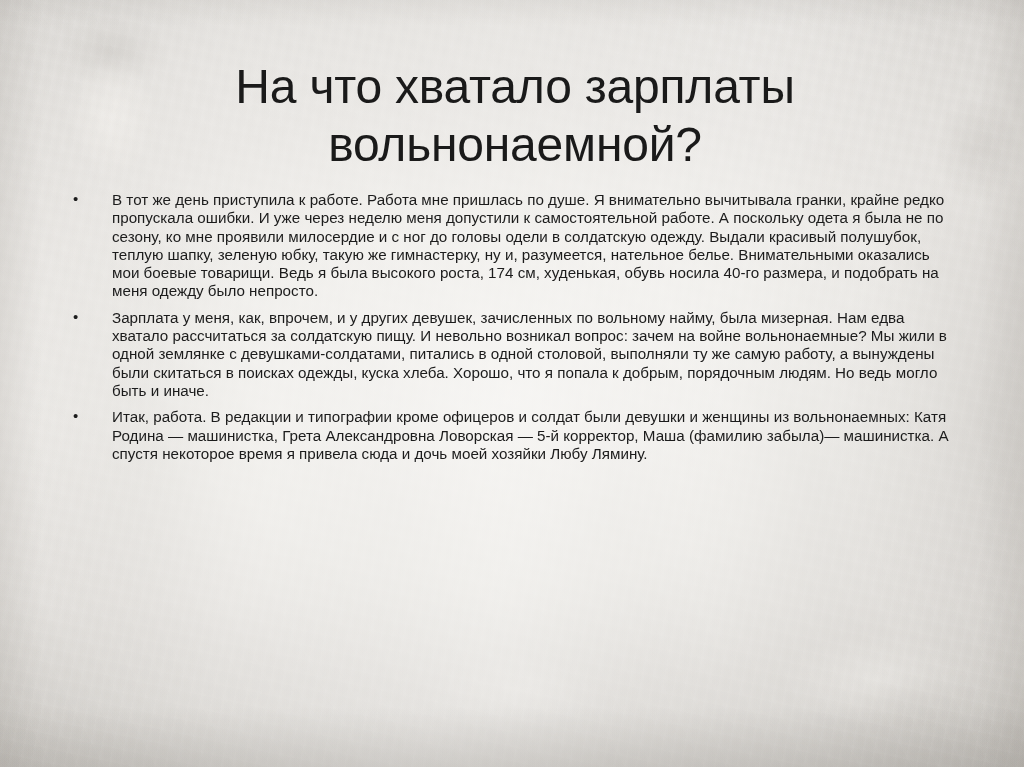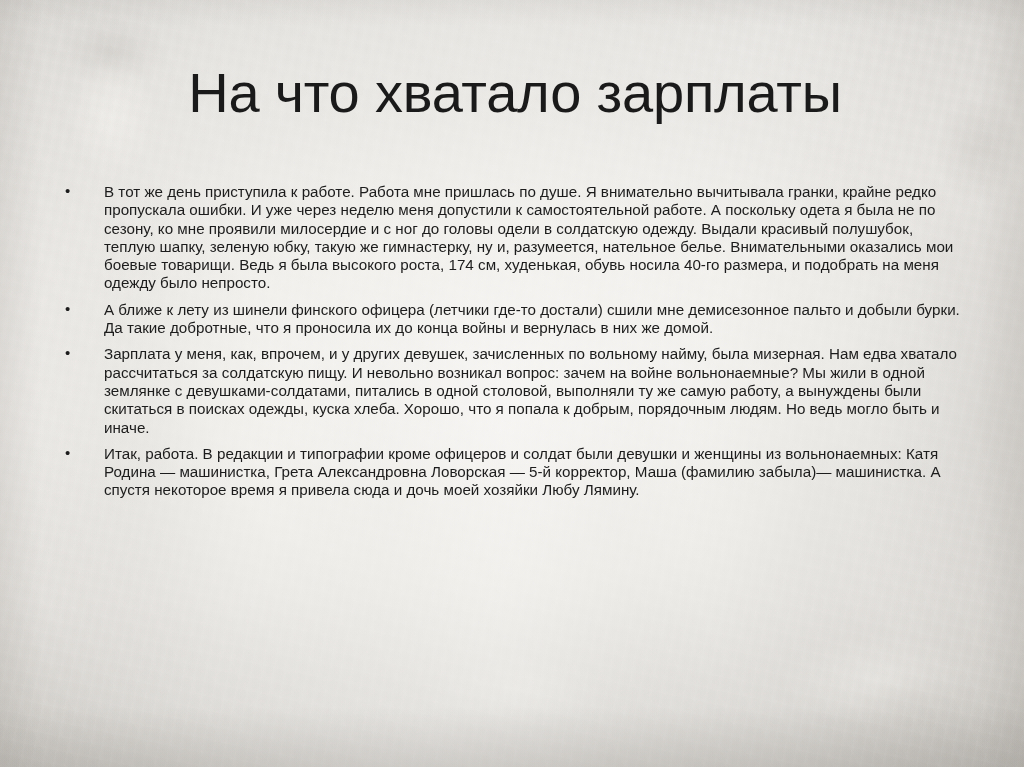--- a/index.html
+++ b/index.html
@@ -131,37 +131,37 @@
     position: relative;
     z-index: 5;
   }
 
   .slide-title {
     position: absolute;
     left: 62px;
     top: 26px;
     width: 906px;
     text-align: center;
-    font-size: 56px;
+    font-size: 48px;
     line-height: 58px;
     font-weight: 400;
     color: #1a1a1a;
     letter-spacing: -0.2px;
   }
 
   .body-block {
     position: absolute;
     left: 60px;
     top: 183px;
     width: 906px;
   }
 
   ul.bullets {
     list-style: none;
-    margin: 0;
+    margin: 8px;
     padding: 0;
   }
 
   ul.bullets > li {
     position: relative;
     padding-left: 44px;
     margin: 0 0 8px 0;
     font-size: 15.2px;
     line-height: 18.3px;
     color: #1c1c1c;
@@ -188,29 +188,27 @@
   <div class="bg-layer bg-heads"></div>
   <div class="bg-layer bg-hands"></div>
   <div class="bg-layer bg-grain"></div>
   <div class="bg-layer bg-wash"></div>
   <div class="bg-layer bg-vignette"></div>
 
   <div class="content">
 
     <h1 class="slide-title">
       <span>На что хватало зарплаты</span><br>
+      <span>вольнонаемной?</span>
     </h1>
 
     <div class="body-block">
       <ul class="bullets">
         <li>
           <span>В тот же день приступила к работе. Работа мне пришлась по душе. Я внимательно вычитывала гранки, крайне редко пропускала ошибки. И уже через неделю меня допустили к самостоятельной работе. А поскольку одета я была не по сезону, ко мне проявили милосердие и с ног до головы одели в солдатскую одежду. Выдали красивый полушубок, теплую шапку, зеленую юбку, такую же гимнастерку, ну и, разумеется, нательное белье. Внимательными оказались мои боевые товарищи. Ведь я была высокого роста, 174 см, худенькая, обувь носила 40-го размера, и подобрать на меня одежду было непросто.</span>
-        </li>
-        <li>
-          <span>А ближе к лету из шинели финского офицера (летчики где-то достали) сшили мне демисезонное пальто и добыли бурки. Да такие добротные, что я проносила их до конца войны и вернулась в них же домой.</span>
         </li>
         <li>
           <span>Зарплата у меня, как, впрочем, и у других девушек, зачисленных по вольному найму, была мизерная. Нам едва хватало рассчитаться за солдатскую пищу. И невольно возникал вопрос: зачем на войне вольнонаемные? Мы жили в одной землянке с девушками-солдатами, питались в одной столовой, выполняли ту же самую работу, а вынуждены были скитаться в поисках одежды, куска хлеба. Хорошо, что я попала к добрым, порядочным людям. Но ведь могло быть и иначе.</span>
         </li>
         <li>
           <span>Итак, работа. В редакции и типографии кроме офицеров и солдат были девушки и женщины из вольнонаемных: Катя Родина — машинистка, Грета Александровна Ловорская — 5-й корректор, Маша (фамилию забыла)— машинистка. А спустя некоторое время я привела сюда и дочь моей хозяйки Любу Лямину.</span>
         </li>
       </ul>
     </div>
 

